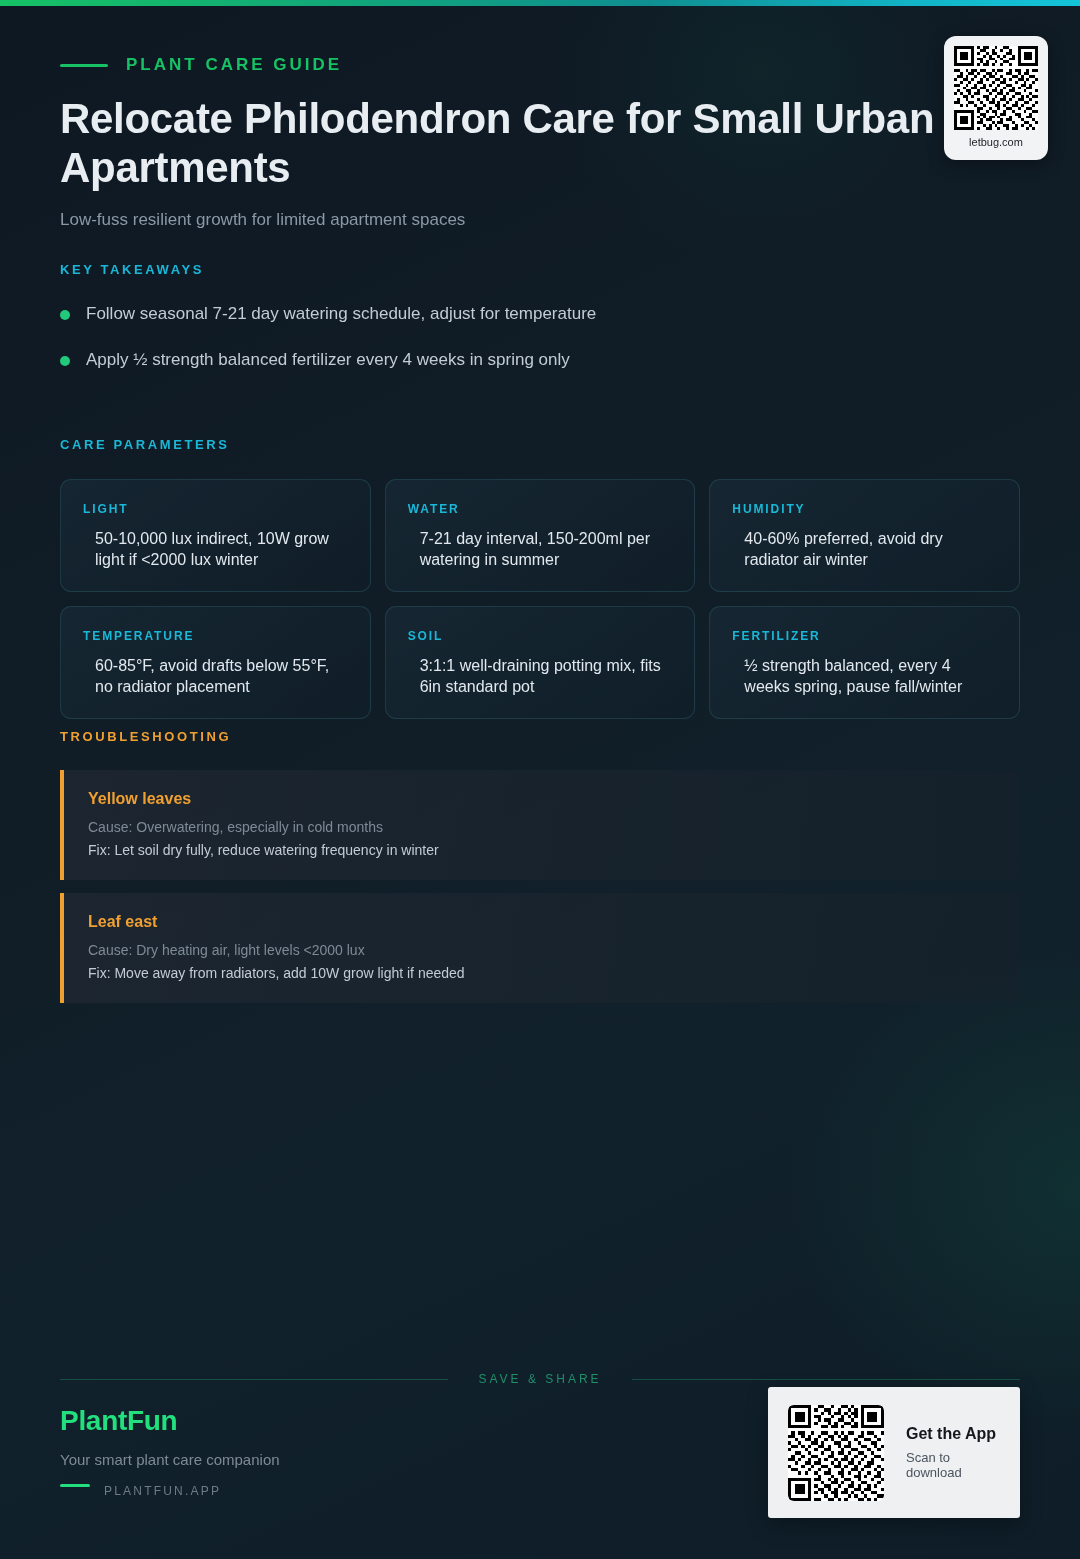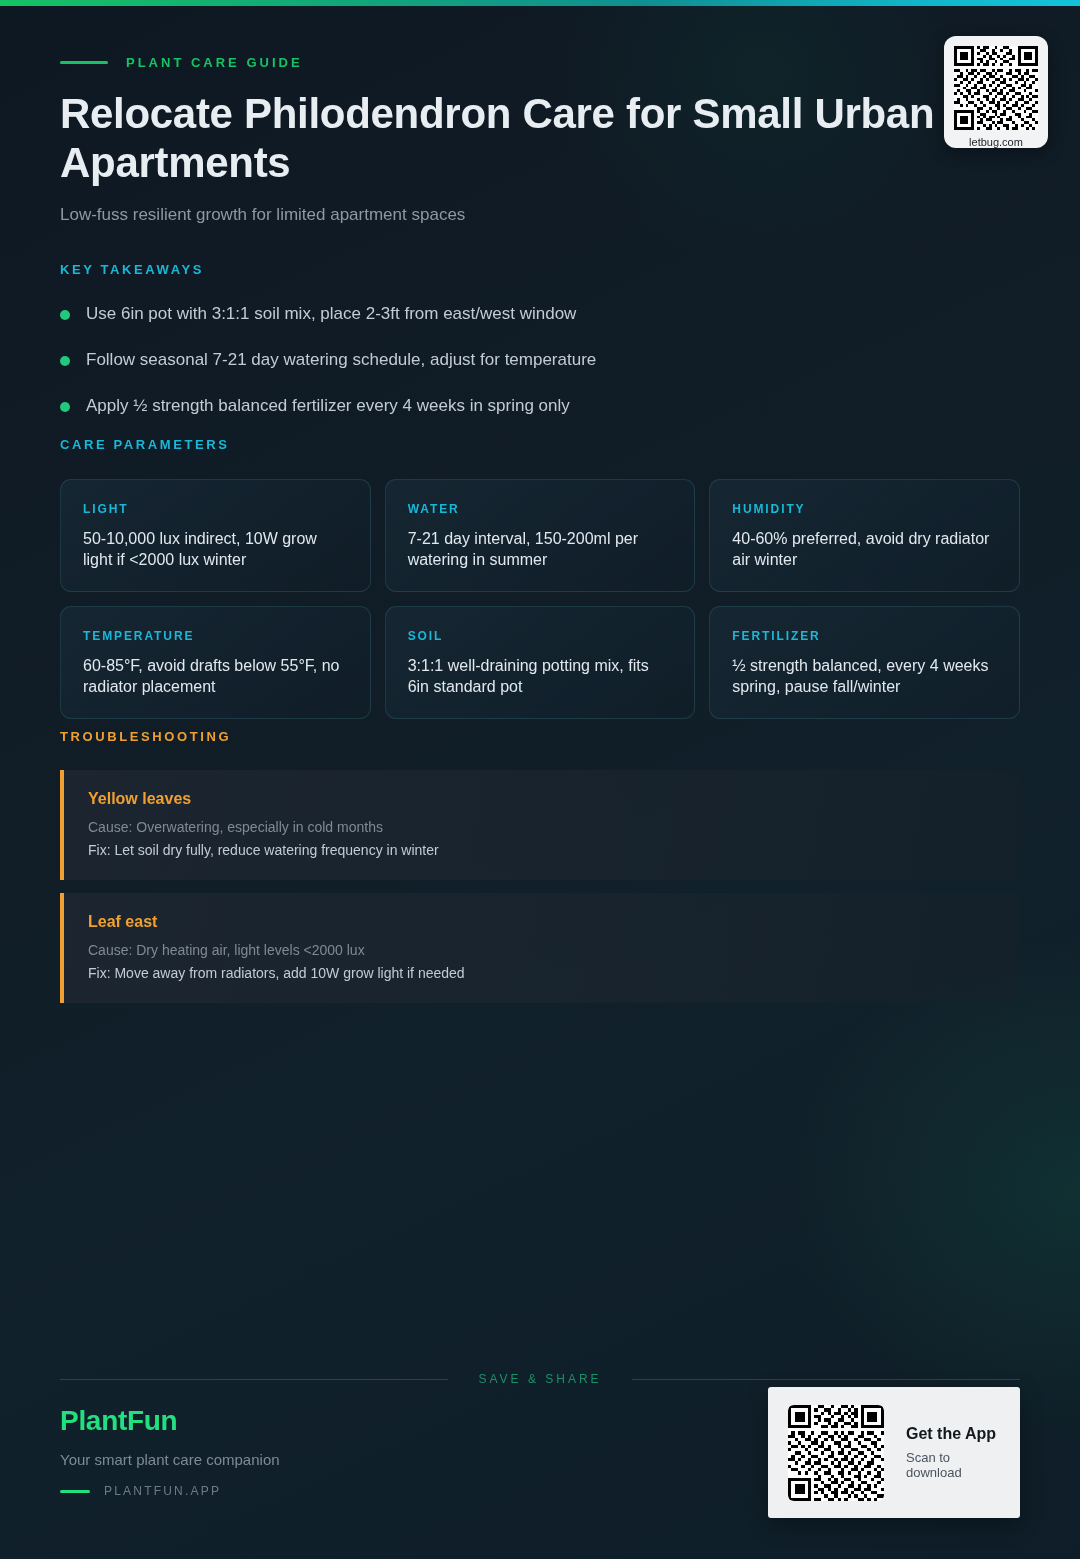--- a/index.html
+++ b/index.html
@@ -21,36 +21,36 @@
   .topbar {
     position:absolute; top:0; left:0; width:1080px; height:6px;
     background:linear-gradient(90deg, #16c264 0%, #12a878 30%, #0f8f91 60%, #12b5c8 85%, #14c3d8 100%);
   }
 
   
   .header { position:absolute; left:60px; top:55px; width:960px; }
   .eyebrow-row { display:flex; align-items:center; gap:18px; }
   .eyebrow-line { width:48px; height:3px; background:#16c264; border-radius:2px; }
   .eyebrow-text {
-    font-size:13px; font-weight:700; letter-spacing:3.0px; color:#16c264;
+    font-size:17px; font-weight:700; letter-spacing:3.0px; color:#16c264;
   }
   .title {
     margin-top:20px;
     font-size:42px; line-height:1.16; font-weight:700; color:#e8edf2;
     letter-spacing:-0.3px; max-width:940px;
   }
   .subtitle {
     margin-top:18px; font-size:17px; color:#8b99a5; font-weight:400;
   }
 
   
   .qr-top {
     position:absolute; top:36px; right:32px;
     width:104px; background:#f2f3f5; border-radius:12px;
-    padding:10px 8px 0; text-align:center;
+    padding:10px 8px 12px; text-align:center;
     box-shadow:0 4px 16px rgba(0,0,0,0.35);
     z-index:5;
   }
   .qr-top .qrimg { width:84px; height:84px; margin:0 auto; display:block; }
   .qr-top .qrcap { font-size:11px; color:#1b1f24; margin-top:6px; font-weight:400; }
 
   
   .sec-label {
     font-size:13px; font-weight:700; letter-spacing:2.6px;
   }
@@ -77,21 +77,21 @@
     background:linear-gradient(145deg, rgba(25,45,58,0.62), rgba(16,30,41,0.55));
     border:1px solid rgba(45,95,105,0.42);
     border-radius:11px;
     padding:22px 22px 20px;
     min-height:105px;
   }
   .card-label {
     font-size:12px; font-weight:700; letter-spacing:1.9px; color:#19b8d8;
   }
   .card-value {
-    margin-top:12px; font-size:16px; color:#e2e8ee; line-height:1.34; font-weight:400;
+    margin-top:12px; font-size:16px; color:#e2e8ee; line-height:1.34; font-weight:400;margin-left:12px;
   }
 
   
   .trouble { position:absolute; left:60px; top:729px; width:960px; }
   .t-list { margin-top:26px; }
   .t-item {
     background:linear-gradient(100deg, rgba(32,40,50,0.78), rgba(22,32,42,0.48));
     border-left:4px solid #f0a030;
     border-radius:0 8px 8px 0;
     padding:20px 24px 22px;
@@ -107,21 +107,21 @@
     display:flex; align-items:center; gap:30px;
   }
   .div-line { flex:1; height:1px; background:rgba(34,150,110,0.40); }
   .div-text {
     font-size:12px; letter-spacing:3.0px; color:#1f8f6a; font-weight:400;
   }
 
   .brand { position:absolute; left:60px; top:1405px; }
   .brand-name { font-size:28px; font-weight:700; color:#22e07d; letter-spacing:-0.3px; }
   .brand-tag { margin-top:14px; font-size:15px; color:#7e8a95; }
-  .brand-url-row { margin-top:16px; display:flex; align-items:center; gap:14px; }
+  .brand-url-row { margin-top:16px; display:flex; align-items:flex-start; gap:14px; }
   .brand-url-line { width:30px; height:3px; background:#22e07d; border-radius:2px; }
   .brand-url { font-size:12px; letter-spacing:2.2px; color:#6d7b87; }
 
   .qr-bottom {
     position:absolute; left:768px; top:1387px;
     width:252px; height:131px;
     background:#eef0f2; border-radius:3px;
     display:flex; align-items:center; gap:22px;
     padding:8px 20px;
     box-shadow:0 6px 22px rgba(0,0,0,0.3);
@@ -364,24 +364,20 @@
           <rect x="25" y="28" width="1" height="1"></rect>
           <rect x="27" y="28" width="1" height="1"></rect>
       </g>
     </svg>
     <div class="qrcap">letbug.com</div>
   </div>
 
   <div class="takeaways">
     <div class="sec-label sec-cyan">KEY TAKEAWAYS</div>
     <div class="take-list">
-      <div class="take-item">
-        <div class="dot"></div>
-        <div class="take-text">Use 6in pot with 3:1:1 soil mix, place 2-3ft from east/west window</div>
-      </div>
       <div class="take-item">
         <div class="dot"></div>
         <div class="take-text">Follow seasonal 7-21 day watering schedule, adjust for temperature</div>
       </div>
       <div class="take-item">
         <div class="dot"></div>
         <div class="take-text">Apply ½ strength balanced fertilizer every 4 weeks in spring only</div>
       </div>
     </div>
   </div>

